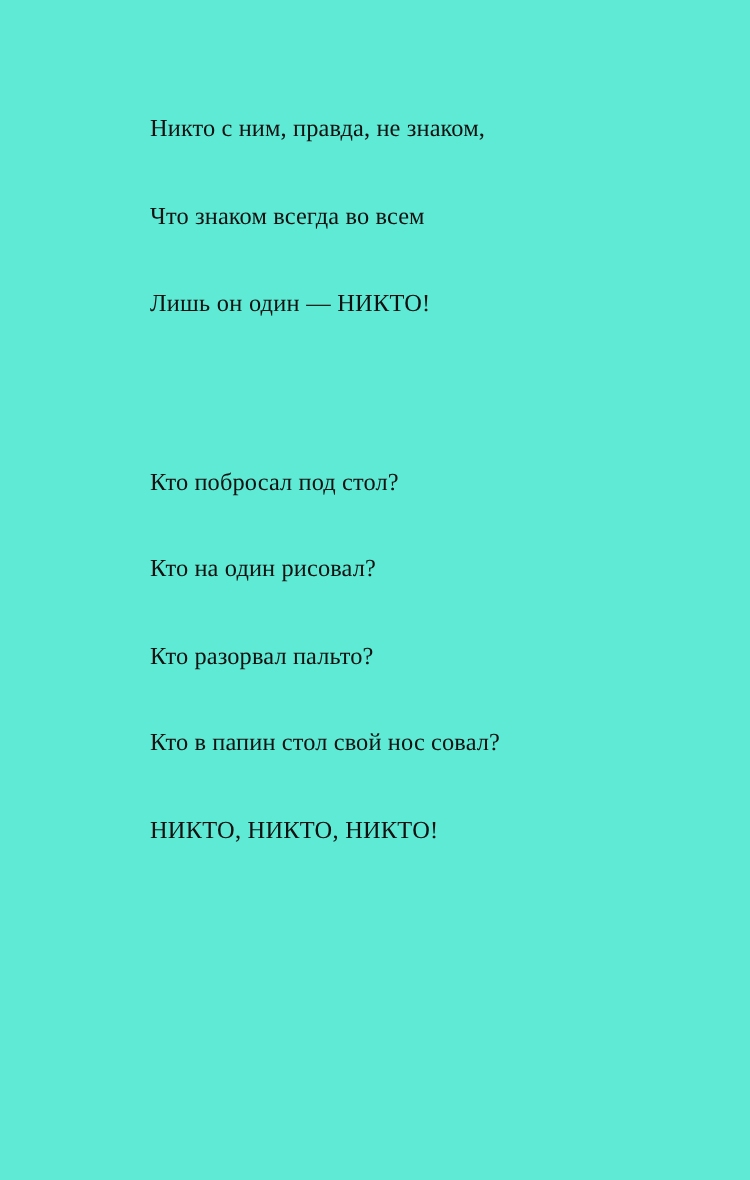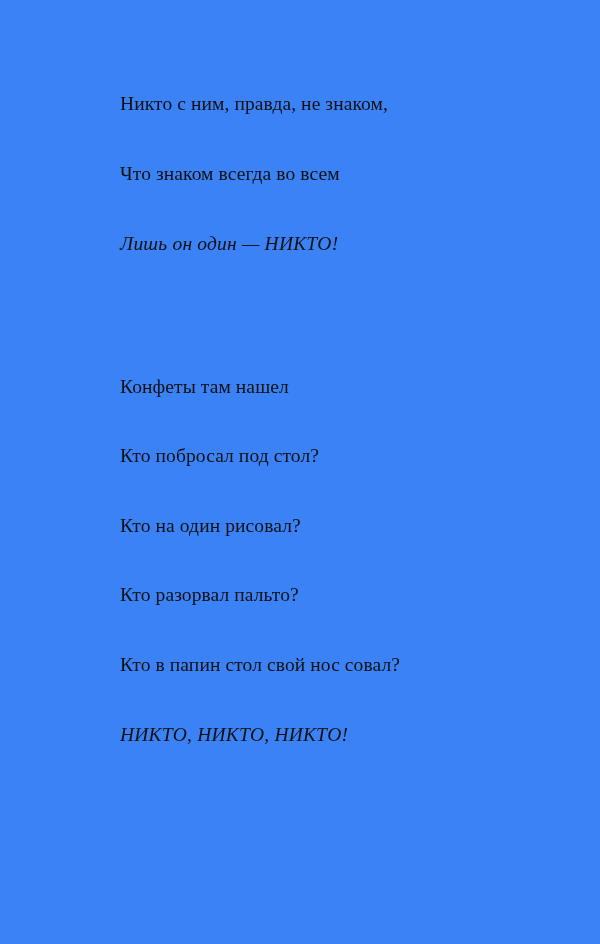--- a/index.html
+++ b/index.html
@@ -36,47 +36,45 @@
     line-height: 23.2px;
     letter-spacing: 0.1px;
     white-space: pre;
   }
   .stanza .line {
     display: block;
     white-space: pre;
   }
   .stanza .line.caps {
     letter-spacing: 0.2px;
-    font-style: italic;
   }
   .stanza-gap {
     height: 27px;
   }
   .top-gap {
     height: 46px;
   }
 </style>
 </head>
 <body>
 
-<div class="page" style="background: #3b82f6; color: rgb(17, 17, 17);">
+<div class="page" style="background: #5eead4; color: rgb(17, 17, 17);">
   <div class="content">
 
     <div class="top-gap"></div>
 
     <p class="stanza">
       <span class="line">Никто с ним, правда, не знаком,</span>
       <span class="line">Что знаком всегда во всем</span>
       <span class="line caps">Лишь он один — НИКТО!</span>
     </p>
 
     <div class="stanza-gap"></div>
 
     <p class="stanza">
-      <span class="line">Конфеты там нашел</span>
       <span class="line">Кто побросал под стол?</span>
       <span class="line">Кто на один рисовал?</span>
       <span class="line">Кто разорвал пальто?</span>
       <span class="line">Кто в папин стол свой нос совал?</span>
       <span class="line caps">НИКТО, НИКТО, НИКТО!</span>
     </p>
 
   </div>
 </div>
 

